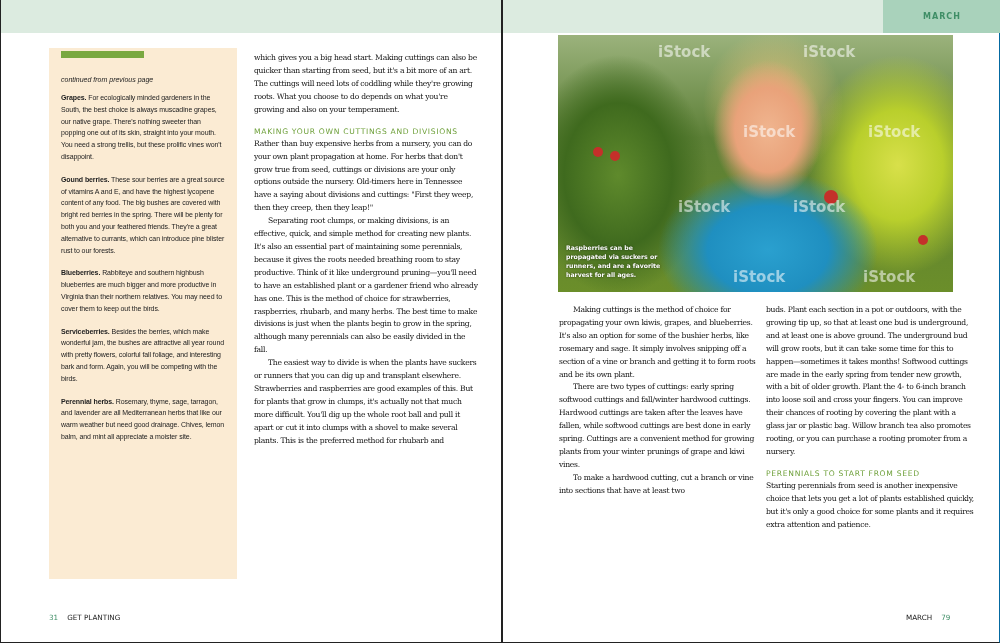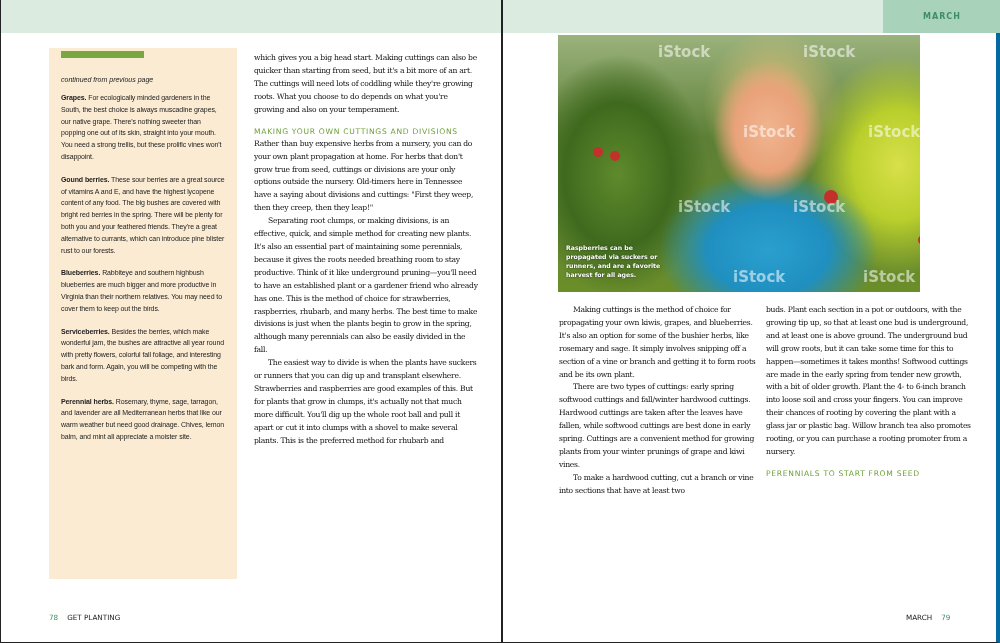--- a/index.html
+++ b/index.html
@@ -1,19 +1,19 @@
 <!DOCTYPE html>
 <html><head>
 <meta charset="utf-8">
 <style>
   * { box-sizing: border-box; margin: 0; padding: 0; }
   html, body { width: 1000px; height: 643px; overflow: hidden; background: #ffffff; }
   body { position: relative; font-family: "Liberation Sans", sans-serif; color: #1a1a1a; }
 
-  .spread { position: absolute; left: 0; top: 0; width: 1000px; height: 643px; background: #fff; border-left: 1px solid #222; border-right: 4px solid #0369a1; border-bottom: 1px solid #222; }
+  .spread { position: absolute; left: 0; top: 0; width: 1000px; height: 643px; background: #fff; border-left: 1px solid #222; border-right: 1px solid #0369a1; border-bottom: 1px solid #222; }
 
   .top-band-left { position: absolute; left: 0; top: 0; width: 500px; height: 33px; background: #dcebe0; }
   .top-band-right { position: absolute; left: 501px; top: 0; width: 381px; height: 33px; background: #dcebe0; }
   .month-tab { position: absolute; left: 882px; top: 0; width: 118px; height: 33px; background: #a9d2bb; display: flex; align-items: center; justify-content: center; }
   .month-tab span { font-family: "DejaVu Sans", sans-serif; font-weight: bold; font-size: 8px; letter-spacing: 1px; color: #3f8e66; }
   .gutter { position: absolute; left: 500px; top: 0; width: 1.5px; height: 643px; background: #222; }
 
   
   .sidebar { position: absolute; left: 48px; top: 48px; width: 188px; height: 531px; background: #fbebd3; padding: 28px 12px 0 12px; }
   .sidebar-bar { position: absolute; left: 12px; top: 3px; width: 83px; height: 7px; background: #7aa840; }
@@ -24,21 +24,21 @@
   
   .col { position: absolute; font-family: "DejaVu Serif", serif; font-size: 7.6px; line-height: 12.9px; color: #111; letter-spacing: -0.25px; }
   .col p { text-indent: 14px; }
   .col p.noindent { text-indent: 0; }
   .col h3 { font-family: "DejaVu Sans", sans-serif; font-weight: normal; font-size: 7.6px; color: #6ea03a; letter-spacing: 0.7px; line-height: 12.2px; text-transform: uppercase; margin-top: 9px; }
   .col1 { left: 253px; top: 52px; width: 225px; }
   .col2 { left: 558px; top: 304px; width: 200px; }
   .col3 { left: 765px; top: 304px; width: 210px; }
 
   
-  .photo { position: absolute; left: 557px; top: 35px; width: 362px; height: 257px; overflow: hidden;
+  .photo { position: absolute; left: 557px; top: 35px; width: 395px; height: 257px; overflow: hidden;
     background:
       radial-gradient(ellipse 55px 70px at 210px 95px, #f0b58f 0%, #e9a27a 60%, rgba(233,162,122,0) 100%),
       radial-gradient(ellipse 70px 75px at 215px 70px, #e7c27a 0%, rgba(231,194,122,0) 100%),
       radial-gradient(ellipse 110px 80px at 210px 215px, #2aa0cf 0%, #1f8fc0 55%, rgba(31,143,192,0) 100%),
       radial-gradient(ellipse 90px 110px at 340px 130px, #d8e04a 0%, #b9cf2c 50%, rgba(185,207,44,0) 100%),
       radial-gradient(ellipse 90px 120px at 60px 140px, #5f8a2c 0%, #3f6a1e 60%, rgba(63,106,30,0) 100%),
       linear-gradient(180deg, #9bb27c 0%, #5c7f36 40%, #6b8e2a 100%); }
   .photo .berry { position: absolute; width: 10px; height: 10px; border-radius: 50%; background: #c4302a; }
   .photo .watermark { position: absolute; font-family: "DejaVu Sans", sans-serif; font-weight: bold; font-size: 15px; color: rgba(255,255,255,0.55); }
   .photo .caption { position: absolute; left: 8px; top: 208px; width: 108px; font-family: "DejaVu Sans", sans-serif; font-size: 6.2px; line-height: 9px; color: #fff; font-weight: bold; text-shadow: 0 0 2px rgba(0,0,0,0.6); }
@@ -96,21 +96,22 @@
 
   <div class="col col2">
     <p>Making cuttings is the method of choice for propagating your own kiwis, grapes, and blueberries. It's also an option for some of the bushier herbs, like rosemary and sage. It simply involves snipping off a section of a vine or branch and getting it to form roots and be its own plant.</p>
     <p>There are two types of cuttings: early spring softwood cuttings and fall/winter hardwood cuttings. Hardwood cuttings are taken after the leaves have fallen, while softwood cuttings are best done in early spring. Cuttings are a convenient method for growing plants from your winter prunings of grape and kiwi vines.</p>
     <p>To make a hardwood cutting, cut a branch or vine into sections that have at least two</p>
   </div>
 
   <div class="col col3">
     <p class="noindent">buds. Plant each section in a pot or outdoors, with the growing tip up, so that at least one bud is underground, and at least one is above ground. The underground bud will grow roots, but it can take some time for this to happen—sometimes it takes months! Softwood cuttings are made in the early spring from tender new growth, with a bit of older growth. Plant the 4- to 6-inch branch into loose soil and cross your fingers. You can improve their chances of rooting by covering the plant with a glass jar or plastic bag. Willow branch tea also promotes rooting, or you can purchase a rooting promoter from a nursery.</p>
     <h3>Perennials to start from seed</h3>
+    <p class="noindent">Starting perennials from seed is another inexpensive choice that lets you get a lot of plants established quickly, but it's only a good choice for some plants and it requires extra attention and patience.</p>
   </div>
 
   <div class="folio-left">
-    <span class="num">78</span><span>GET PLANTING</span>
+    <span class="num">31</span><span>GET PLANTING</span>
   </div>
   <div class="folio-right">
     <span>MARCH</span><span class="num">79</span>
   </div>
 </div>
 
 </body></html>

